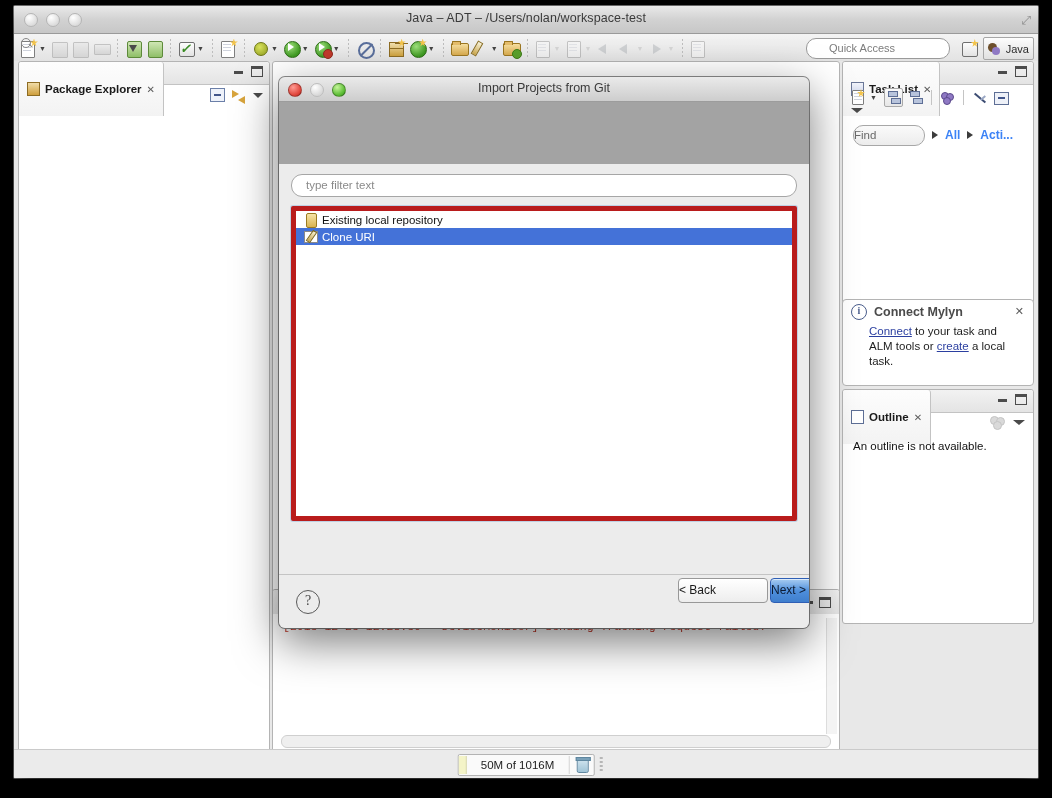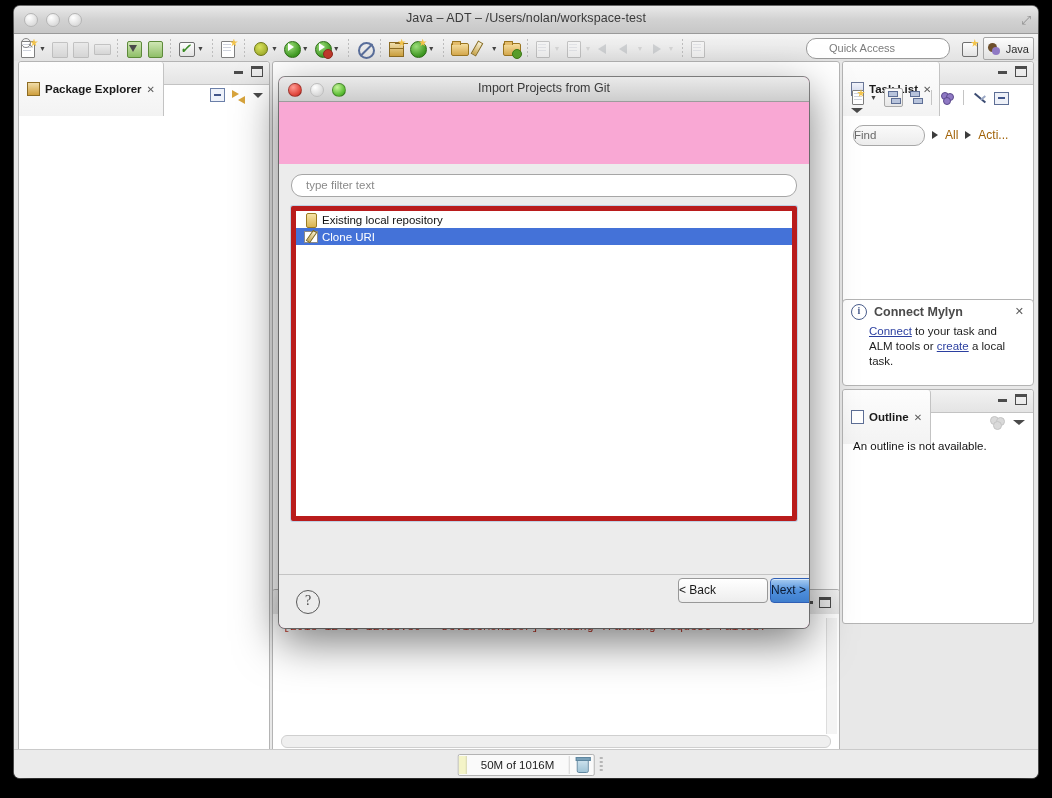--- a/index.html
+++ b/index.html
@@ -1,21 +1,21 @@
 <!DOCTYPE html>
 <html><head>
 <meta charset="utf-8">
 <style>
   html,body{margin:0;padding:0;background:#000;}
   body{width:1052px;height:798px;overflow:hidden;font-family:"Liberation Sans",sans-serif;-webkit-font-smoothing:antialiased;}
 
   
   #os-window{
     position:absolute;left:14px;top:6px;width:1024px;height:772px;
-    background:#e8e8e8;border-radius:6px;
+    background:#e8e8e8;border-radius:1px;
     box-shadow:0 10px 26px rgba(0,0,0,.85), 0 0 0 1px #7a7a7a;
     overflow:hidden;
   }
   #titlebar{
     position:relative;height:27px;
     background:linear-gradient(to bottom,#e9e9e9 0%,#d2d2d2 50%,#c7c7c7 100%);
     border-bottom:1px solid #9a9a9a;
   }
   #titlebar .title{
     position:absolute;left:0;right:0;top:5px;text-align:center;
@@ -135,21 +135,21 @@
   .tl-x:before,.tl-x:after{content:"";position:absolute;left:0;top:6px;width:14px;height:2px;background:#3d4d73;}
   .tl-x:before{transform:rotate(40deg);}
   .tl-x:after{transform:rotate(-40deg);width:6px;left:7px;background:#9aa7c4;}
   .tl-pane{position:absolute;left:2px;top:3px;width:13px;height:11px;border:1px solid #5d6e95;background:#eef1f8;}
   .tl-pane:after{content:"";position:absolute;left:3px;top:4px;width:7px;height:1.5px;background:#41558a;}
   #tl-chev{position:absolute;left:8px;top:46px;width:0;height:0;border-top:5px solid #4a4a4a;border-left:6px solid transparent;border-right:6px solid transparent;}
   #tl-find-row{position:absolute;left:10px;top:62px;right:8px;height:22px;display:flex;align-items:center;gap:7px;}
   #find-pill{width:70px;height:19px;border:1px solid #a7a7a7;border-radius:10px;background:linear-gradient(#fafafa,#ececec);
     font-size:11.5px;color:#6a6a6a;text-align:left;line-height:19px;}
   .ftri{width:0;height:0;border-left:6px solid #3c3c3c;border-top:4px solid transparent;border-bottom:4px solid transparent;}
-  .flink{font-size:12px;color:#a16207;}
+  .flink{font-size:12px;color:#3b82f6;font-weight:bold;}
 
   #connect-mylyn{position:absolute;right:4px;top:238px;width:190px;height:85px;background:#fff;border:1px solid #b4b4b4;border-radius:4px;}
   #cm-head{height:24px;display:flex;align-items:center;padding:0 8px;gap:7px;position:relative;}
   #cm-i{width:14px;height:14px;border-radius:50%;border:1.6px solid #4a5d8c;color:#4a5d8c;font-size:10px;
     text-align:center;line-height:12px;font-family:"Liberation Serif",serif;font-weight:bold;}
   #cm-title{font-size:12.5px;font-weight:bold;color:#4a4a4a;}
   #cm-x{position:absolute;right:9px;top:5px;font-size:11px;color:#5c5c5c;}
   #cm-body{padding:0 10px 0 26px;font-size:11.5px;color:#1d1d1d;line-height:15px;}
   #cm-body a{color:#2b3fa0;text-decoration:underline;}
 
@@ -168,21 +168,21 @@
   #heap-txt{padding:0 14px;font-size:11.5px;color:#1d1d1d;line-height:18px;}
   #heap-trash{width:24px;height:18px;border-left:1px solid #d4d4d4;position:relative;}
   .trash{position:absolute;left:7px;top:3px;width:10px;height:12px;background:linear-gradient(#cfe3ee,#9fc3d6);border:1px solid #5f87a0;border-radius:1px 1px 2px 2px;}
   .trash:before{content:"";position:absolute;left:-2px;top:-3px;width:13px;height:2px;background:#79a0b8;border:1px solid #5f87a0;}
   #heap-dots{position:absolute;right:-9px;top:2px;width:3px;height:15px;
     background:repeating-linear-gradient(to bottom,#b6b6b6 0 2px,transparent 2px 4px);}
 
   
   #dialog{
     position:absolute;left:265px;top:71px;width:530px;height:551px;
-    background:#f9a8d4;border-radius:6px;overflow:hidden;
+    background:#a3a3a3;border-radius:6px;overflow:hidden;
     box-shadow:0 14px 44px rgba(0,0,0,.52),0 0 0 1px #8e8e8e;
   }
   #dlg-title{height:24px;position:relative;background:linear-gradient(#eaeaea,#cdcdcd);border-bottom:1px solid #9c9c9c;}
   #dlg-title .t{position:absolute;left:0;right:0;top:4px;text-align:center;font-size:12.5px;color:#3a3a3a;}
   #dlg-traffic{position:absolute;left:9px;top:6px;display:flex;gap:8px;}
   #dlg-header{height:62px;position:relative;background:#fff;border-bottom:1px solid #c9c9c9;}
   #dlg-h1{position:absolute;left:14px;top:9px;font-size:12.5px;font-weight:bold;color:#111;}
   #dlg-h2{position:absolute;left:22px;top:30px;font-size:12px;color:#222;}
   #git-logo{position:absolute;right:0;top:0;width:75px;height:62px;
     background:linear-gradient(135deg,#ffffff 0%,#eef3fb 45%,#b9cbe6 100%);}

